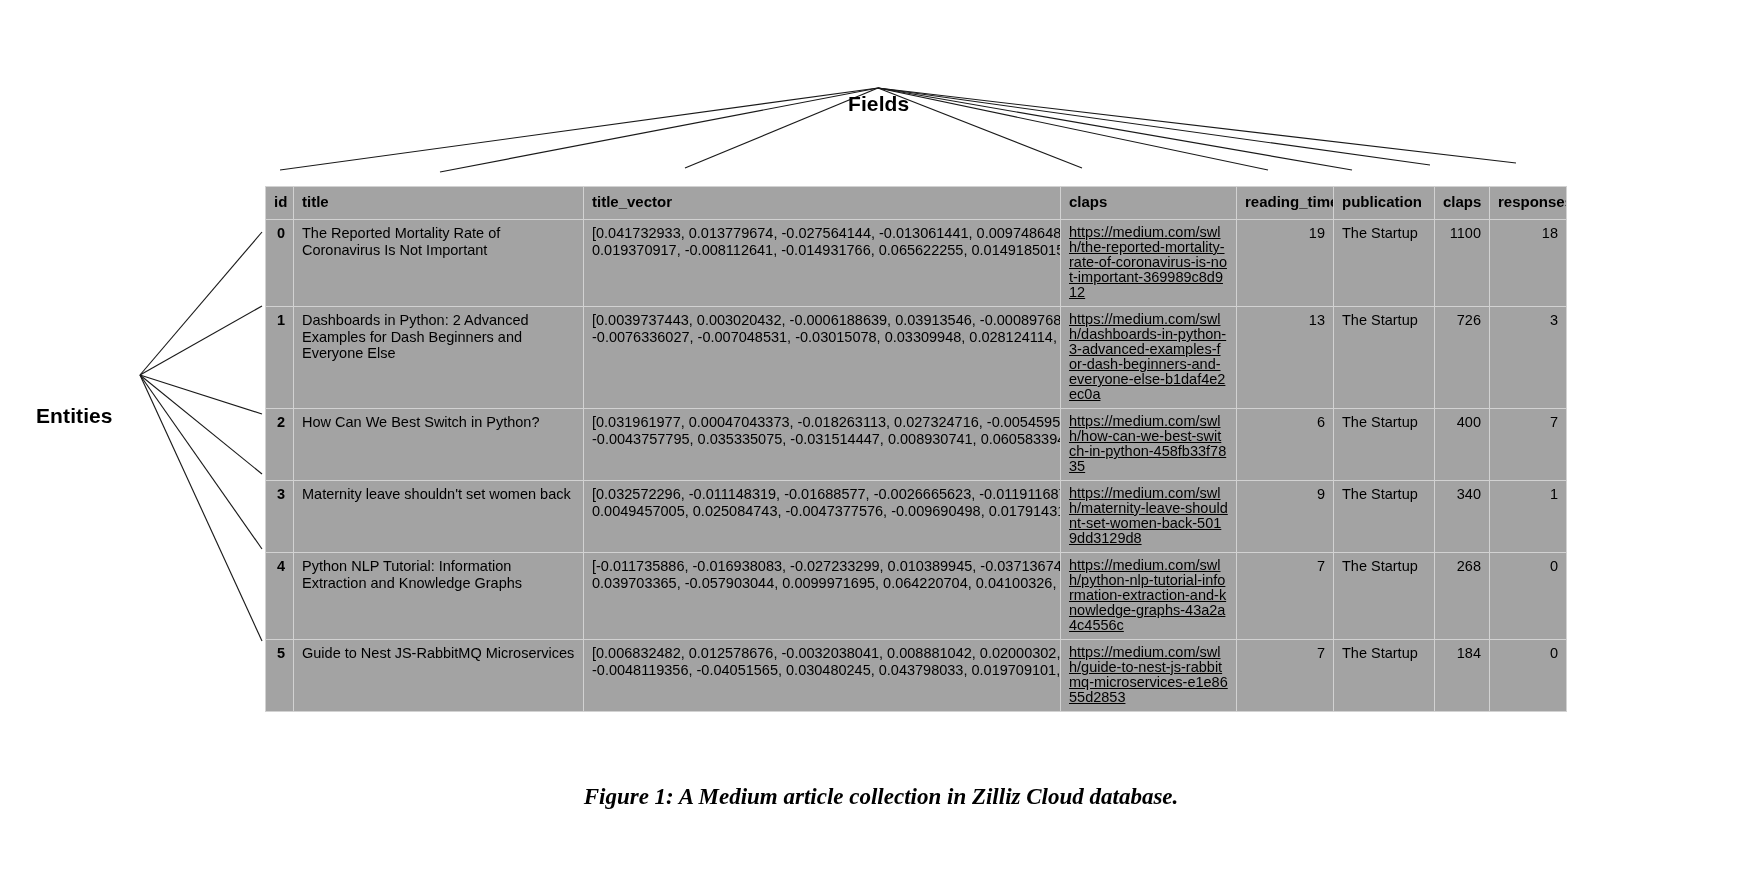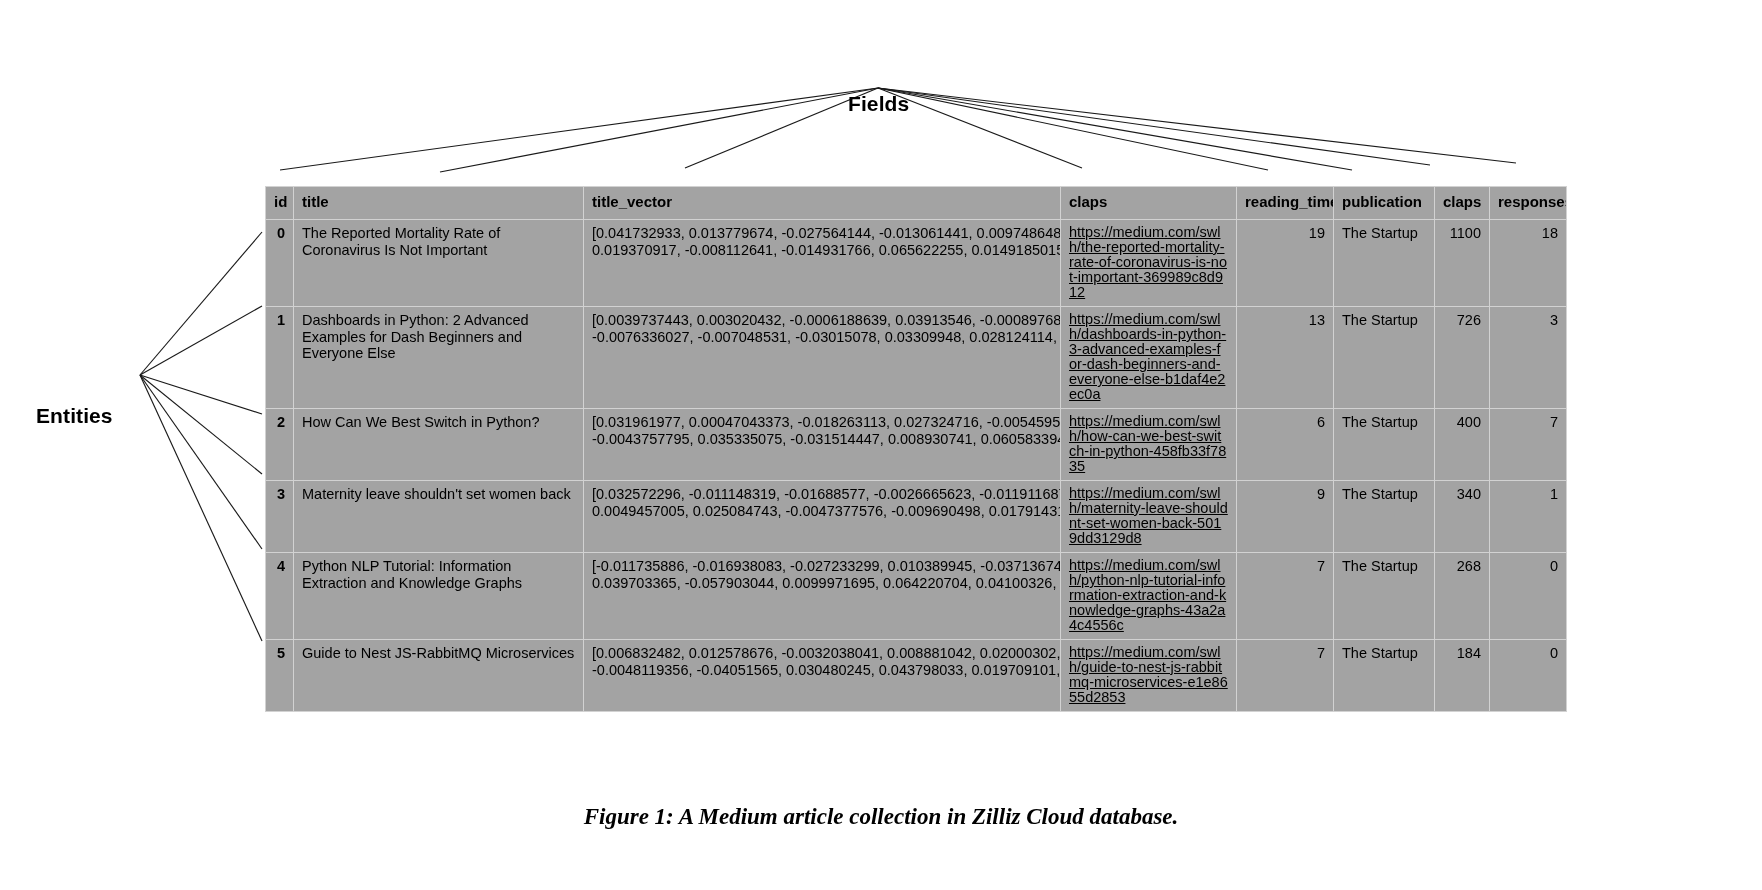--- a/index.html
+++ b/index.html
@@ -68,21 +68,21 @@
   }
   .row-h0{height:68px;}
   .row-h1{height:100px;}
   .row-h2{height:54px;}
   .row-h3{height:68px;}
   .row-h4{height:84px;}
   .row-h5{height:68px;}
 
   
   #caption{
-    position:absolute;left:0;top:804px;width:1762px;text-align:center;
+    position:absolute;left:0;top:784px;width:1762px;text-align:center;
     font-family:"Liberation Serif","DejaVu Serif",serif;
     font-style:italic;font-weight:700;font-size:23px;color:#000;
   }
 </style>
 </head>
 <body>
 
 <div id="root">
 
   <svg id="fan-svg" viewBox="0 0 1762 890">

